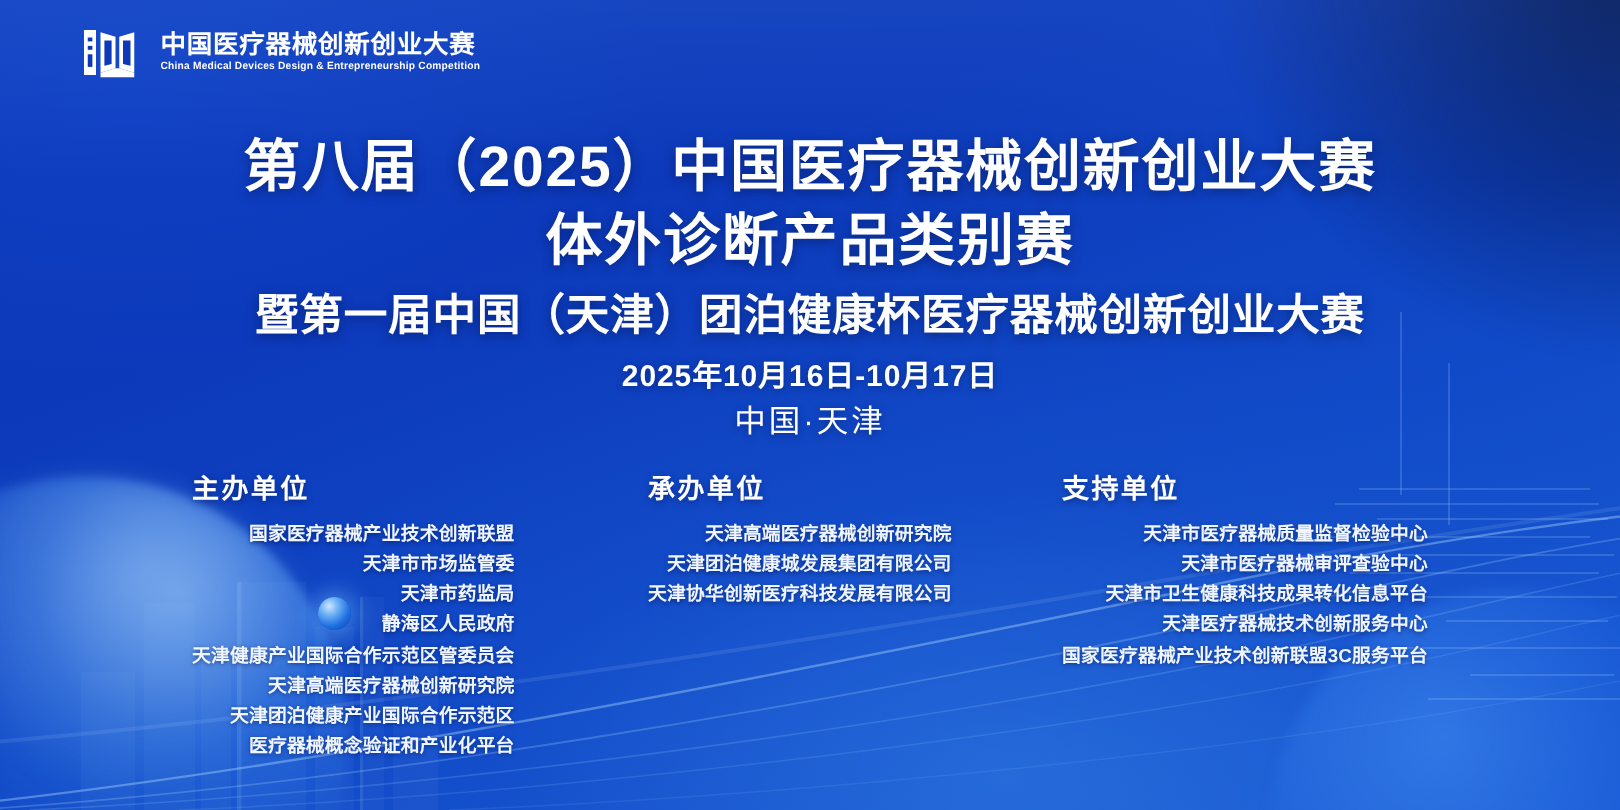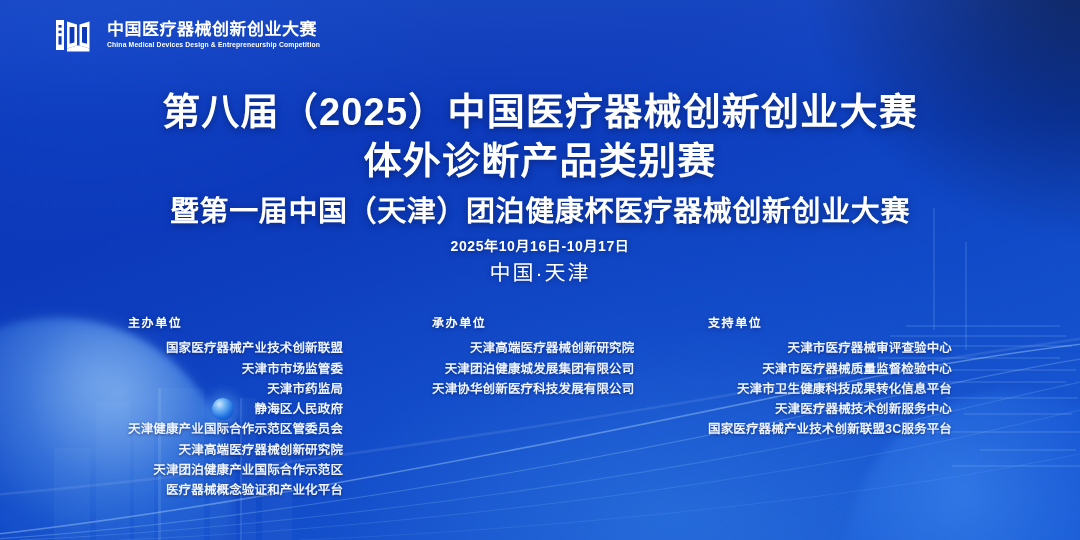--- a/index.html
+++ b/index.html
@@ -126,41 +126,41 @@
   }
   .title-sub3 {
     margin-top:8px;
     font-size:29px; font-weight:bold; color:#ffffff;
     line-height:1.3; letter-spacing:0.6px; white-space:nowrap;
     text-shadow:0 2px 7px rgba(3,20,80,0.55);
   }
 
   #meta-block { position:absolute; left:0; top:236px; width:1080px; text-align:center; }
   .meta-date {
-    font-size:14px; font-weight:bold; color:#ffffff;
+    font-size:20px; font-weight:bold; color:#ffffff;
     letter-spacing:0.6px; line-height:1.5;
     text-shadow:0 1px 5px rgba(3,20,80,0.5);
   }
   .meta-place {
     font-size:21px; font-weight:normal; color:#ffffff;
     letter-spacing:2px; line-height:1.5;
     text-shadow:0 1px 5px rgba(3,20,80,0.5);
   }
 
   
   #org-block {
     position:absolute; left:0; top:316px; width:1080px; height:190px;
   }
   .org-col { position:absolute; top:0; }
   #org-col-0 { left:128px; }
   #org-col-1 { left:432px; }
   #org-col-2 { left:708px; }
 
   .org-title {
-    font-size:12px; font-weight:bold; color:#ffffff;
+    font-size:18px; font-weight:bold; color:#ffffff;
     letter-spacing:1.6px; line-height:1.2; margin-bottom:8px;
     text-shadow:0 1px 4px rgba(3,20,80,0.5);
   }
   .org-item {
     font-size:12.5px; font-weight:bold; color:#eef5ff;
     letter-spacing:0.15px; line-height:1.62; white-space:nowrap;
     text-shadow:0 1px 3px rgba(3,20,80,0.55);
     text-align:right;
   }
 </style>
@@ -262,22 +262,22 @@
 
       <div class="org-col" id="org-col-1">
         <div class="org-title">承办单位</div>
         <div class="org-item">天津高端医疗器械创新研究院</div>
         <div class="org-item">天津团泊健康城发展集团有限公司</div>
         <div class="org-item">天津协华创新医疗科技发展有限公司</div>
       </div>
 
       <div class="org-col" id="org-col-2">
         <div class="org-title">支持单位</div>
+        <div class="org-item">天津市医疗器械质量监督检验中心</div>
         <div class="org-item">天津市医疗器械审评查验中心</div>
-        <div class="org-item">天津市医疗器械质量监督检验中心</div>
         <div class="org-item">天津市卫生健康科技成果转化信息平台</div>
         <div class="org-item">天津医疗器械技术创新服务中心</div>
         <div class="org-item">国家医疗器械产业技术创新联盟3C服务平台</div>
       </div>
 
     </div>
 
   </div>
 </div>
 

